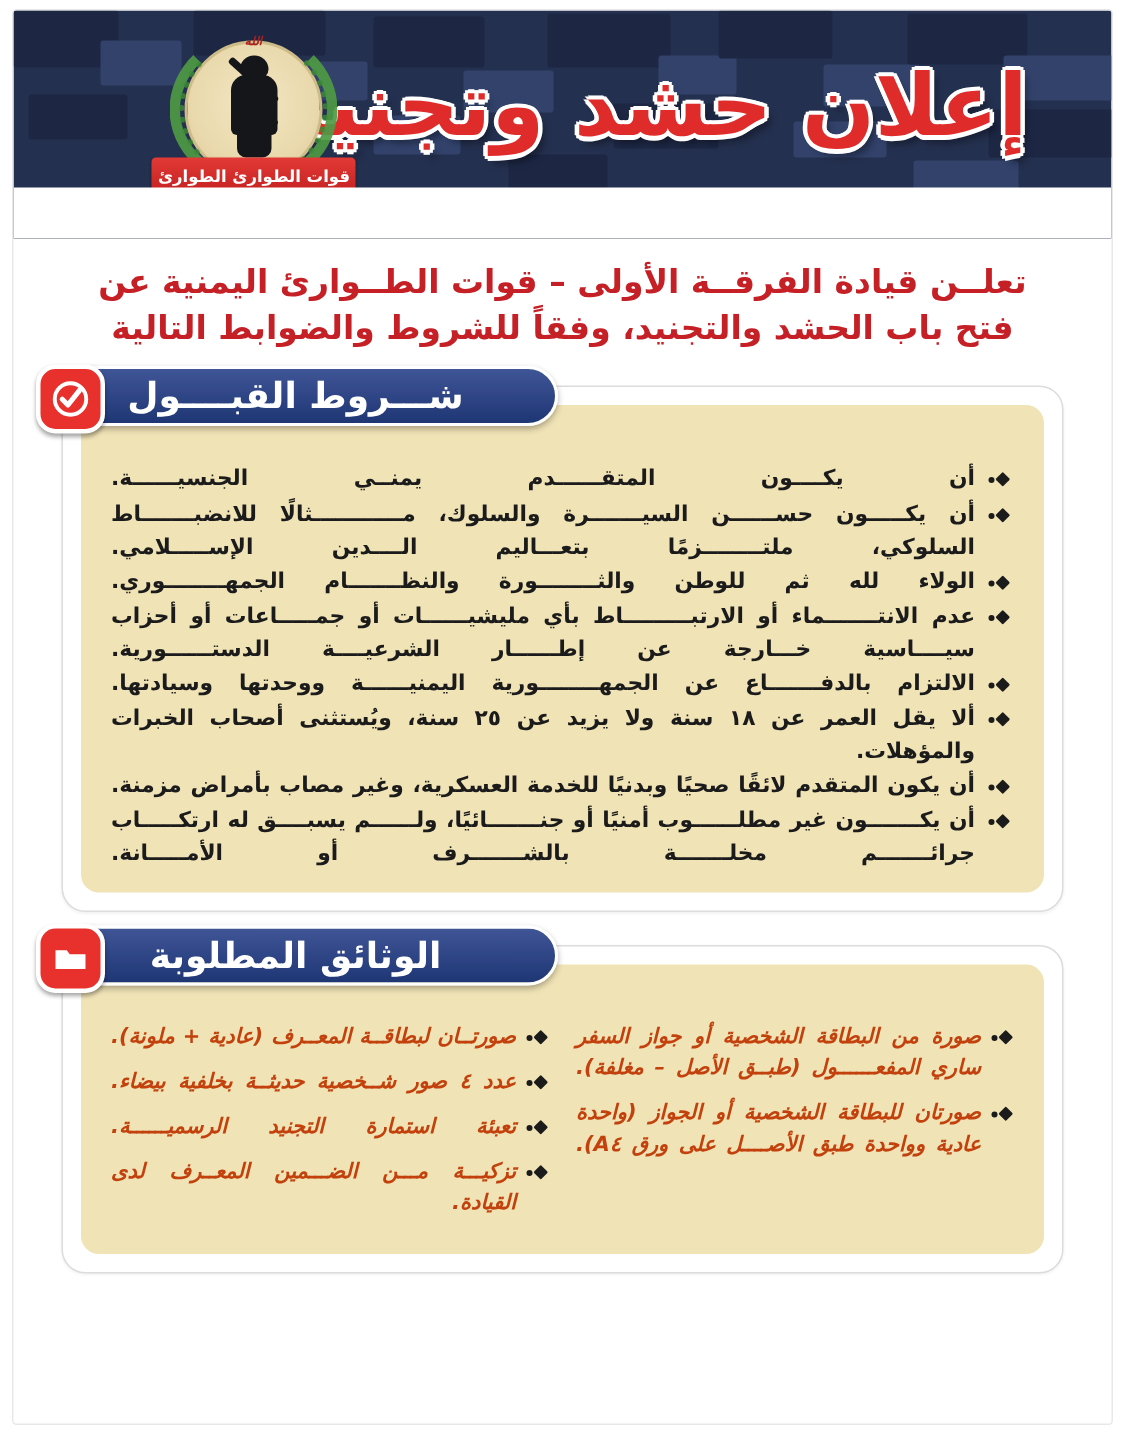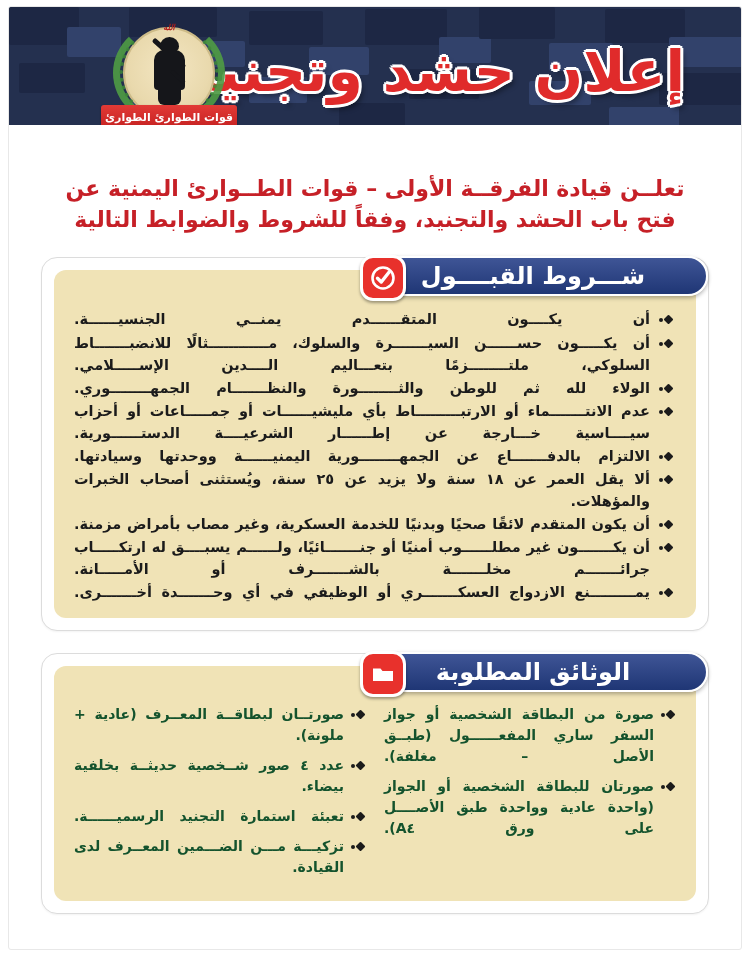--- a/index.html
+++ b/index.html
@@ -210,25 +210,24 @@
     background: #f0e3b6;
     border-radius: 12px;
     padding: 16px 20px 14px 20px;
   }
 
   .ribbon-wrap {
     position: absolute;
     top: -16px;
     left: 0; right: 0;
     display: flex;
-    justify-content: flex-start;
+    justify-content: flex-end;
     align-items: center;
     height: 44px;
     pointer-events: none;
-    margin-top: 12px;
   }
   .ribbon {
     position: relative;
     background: linear-gradient(#3f5596, #1f3675);
     border: 2px solid #ffffff;
     border-radius: 22px;
     height: 40px;
     min-width: 330px;
     color: #ffffff;
     font-size: 24px;
@@ -297,27 +296,28 @@
     margin-top: 22px;
     display: flex;
     direction: rtl;
     gap: 18px;
   }
   .docs-col { flex: 1; }
   .docs-col li {
     list-style: none;
     position: relative;
     padding-right: 22px;
-    color: #14532d;
+    color: #c2410c;
     font-size: 14px;
     font-weight: bold;
     line-height: 1.5;
     margin-bottom: 9px;
     text-align: justify;
     text-align-last: justify;
+    font-style: italic;
   }
   .docs-col li::before {
     content: "";
     position: absolute;
     right: 2px;
     top: 7px;
     width: 7px; height: 7px;
     background: #1b1b1b;
     transform: rotate(45deg);
     border-radius: 1px;
@@ -402,21 +402,20 @@
     <div class="card-inner">
       <ul class="cond-list">
         <li>أن يكــــون المتقــــــدم يمنــي الجنسيــــــة.</li>
         <li>أن يكـــــون حســــــن السيـــــــرة والسلوك، مــــــــــــثالًا للانضبـــــــاط السلوكي، ملتــــــــزمًا بتعـــاليم الــــدين الإســـــلامي.</li>
         <li>الولاء لله ثم للوطن والثــــــــورة والنظـــــــام الجمهــــــــوري.</li>
         <li>عدم الانتـــــــماء أو الارتبـــــــــاط بأي مليشيــــــات أو جمـــــاعات أو أحزاب سيــــاسية خـــارجة عن إطــــــار الشرعيــــة الدستــــــورية.</li>
         <li>الالتزام بالدفـــــــاع عن الجمهــــــــورية اليمنيــــــة ووحدتها وسيادتها.</li>
         <li>ألا يقل العمر عن ١٨ سنة ولا يزيد عن ٢٥ سنة، ويُستثنى أصحاب الخبرات والمؤهلات.</li>
         <li>أن يكون المتقدم لائقًا صحيًا وبدنيًا للخدمة العسكرية، وغير مصاب بأمراض مزمنة.</li>
         <li>أن يكـــــــون غير مطلــــــوب أمنيًا أو جنـــــــائيًا، ولــــــم يسبــــق له ارتكـــــاب جرائـــــــم مخلـــــــة بالشـــــــرف أو الأمـــــانة.</li>
-        <li>يمـــــــــنع الازدواج العسكـــــــري أو الوظيفي في أي وحـــــــدة أخـــــــرى.</li>
       </ul>
     </div>
   </div>
 
   <div class="card">
     <div class="ribbon-wrap">
       <div class="ribbon">
         <span>الوثائق المطلوبة</span>
         <span class="badge">
           <svg width="26" height="26" viewBox="0 0 26 26">

